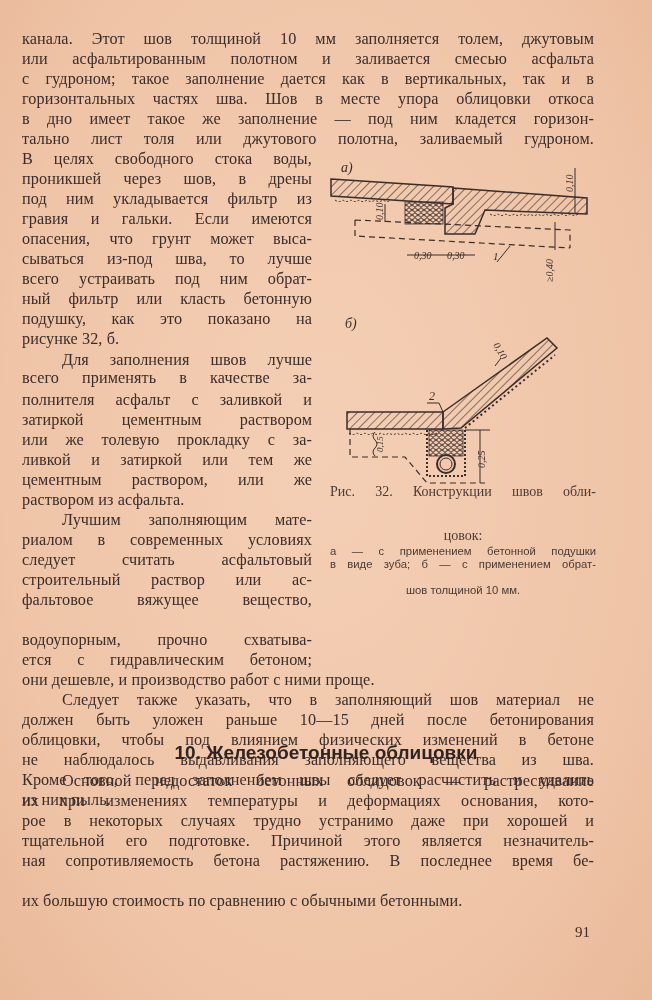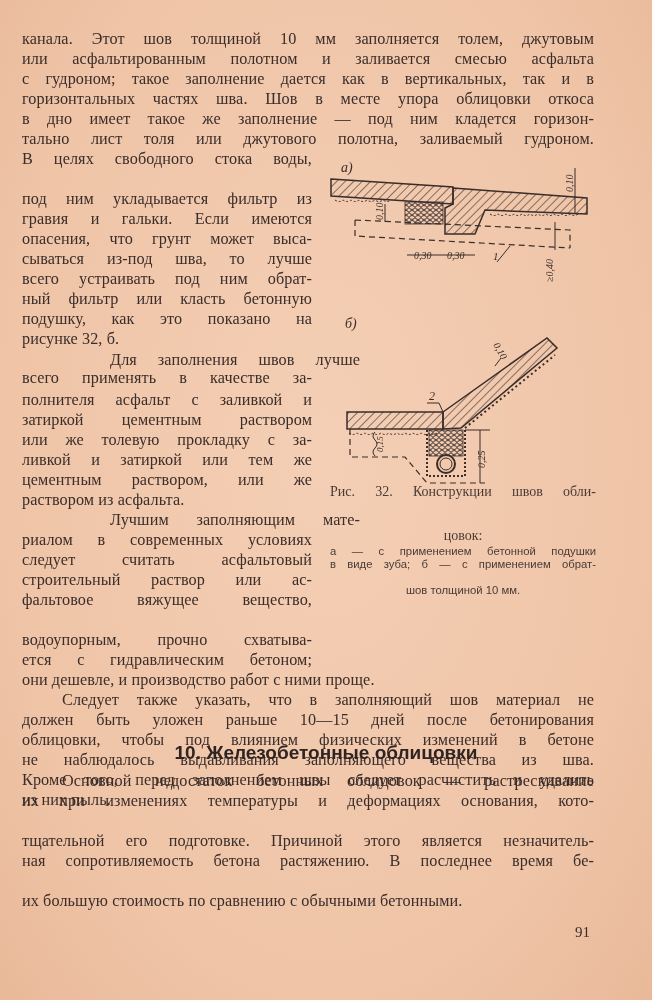--- a/index.html
+++ b/index.html
@@ -15,21 +15,21 @@
   .line {
     position: absolute; left: 22px; white-space: nowrap;
     font-size: 16.2px; line-height: 19px; letter-spacing: 0.1px;
     text-align: justify; text-align-last: justify;
   }
   .full { width: 572px; }
   .half { width: 290px; }
   .lastline { text-align-last: left; }
   .indent { left: 62px; }
   .indent.full { width: 532px; }
-  .indent.half { width: 250px; margin-left: 48px; }
+  .indent.half { width: 250px; }
   .heading {
     position: absolute; top: 742px; left: 0; width: 652px; text-align: center;
     font-family: "Liberation Sans", "DejaVu Sans", sans-serif;
     font-weight: bold; font-size: 19px; color: #2f2422;
   }
   .caption {
     position: absolute; left: 330px; width: 266px;
     font-size: 14px; line-height: 15px; color: #4a3b37;
     text-align: justify; text-align-last: justify;
   }
@@ -53,20 +53,21 @@
 <div class="page">
 
   <div class="line full" style="top:30px">канала. Этот шов толщиной 10 мм заполняется толем, джутовым</div>
   <div class="line full" style="top:50px">или асфальтированным полотном и заливается смесью асфальта</div>
   <div class="line full" style="top:70px">с гудроном; такое заполнение дается как в вертикальных, так и в</div>
   <div class="line full" style="top:90px">горизонтальных частях шва. Шов в месте упора облицовки откоса</div>
   <div class="line full" style="top:110px">в дно имеет такое же заполнение — под ним кладется горизон-</div>
   <div class="line full" style="top:130px">тально лист толя или джутового полотна, заливаемый гудроном.</div>
 
   <div class="line half" style="top:150px">В целях свободного стока воды,</div>
+  <div class="line half" style="top:170px">проникшей через шов, в дрены</div>
   <div class="line half" style="top:190px">под ним укладывается фильтр из</div>
   <div class="line half" style="top:210px">гравия и гальки. Если имеются</div>
   <div class="line half" style="top:230px">опасения, что грунт может выса-</div>
   <div class="line half" style="top:250px">сываться из-под шва, то лучше</div>
   <div class="line half" style="top:270px">всего устраивать под ним обрат-</div>
   <div class="line half" style="top:290px">ный фильтр или класть бетонную</div>
   <div class="line half" style="top:310px">подушку, как это показано на</div>
   <div class="line half lastline" style="top:330px">рисунке 32, б.</div>
 
   <div class="line half indent" style="top:351px">Для заполнения швов лучше</div>
@@ -91,20 +92,21 @@
   <div class="line full" style="top:711px">должен быть уложен раньше 10—15 дней после бетонирования</div>
   <div class="line full" style="top:731px">облицовки, чтобы под влиянием физических изменений в бетоне</div>
   <div class="line full" style="top:751px">не наблюдалось выдавливания заполняющего вещества из шва.</div>
   <div class="line full" style="top:771px">Кроме того, перед заполнением швы следует расчистить и удалить</div>
   <div class="line full lastline" style="top:791px">из них пыль.</div>
 
   <div class="heading">10. Железобетонные облицовки</div>
 
   <div class="line full indent" style="top:772px">Основной недостаток бетонных облицовок — растрескивание</div>
   <div class="line full" style="top:792px">их при изменениях температуры и деформациях основания, кото-</div>
+  <div class="line full" style="top:812px">рое в некоторых случаях трудно устранимо даже при хорошей и</div>
   <div class="line full" style="top:832px">тщательной его подготовке. Причиной этого является незначитель-</div>
   <div class="line full" style="top:852px">ная сопротивляемость бетона растяжению. В последнее время бе-</div>
   <div class="line full lastline" style="top:892px">их большую стоимость по сравнению с обычными бетонными.</div>
 
   <div class="fig" style="left:325px; top:150px; width:270px; height:140px;">
     <svg width="270" height="140" viewBox="0 0 270 140" xmlns="http://www.w3.org/2000/svg">
       <defs>
         <pattern id="hatch" patternUnits="userSpaceOnUse" width="6" height="6" patternTransform="rotate(45)">
           <line x1="0" y1="0" x2="0" y2="6" stroke="#3a2d2a" stroke-width="1.2"></line>
         </pattern>

